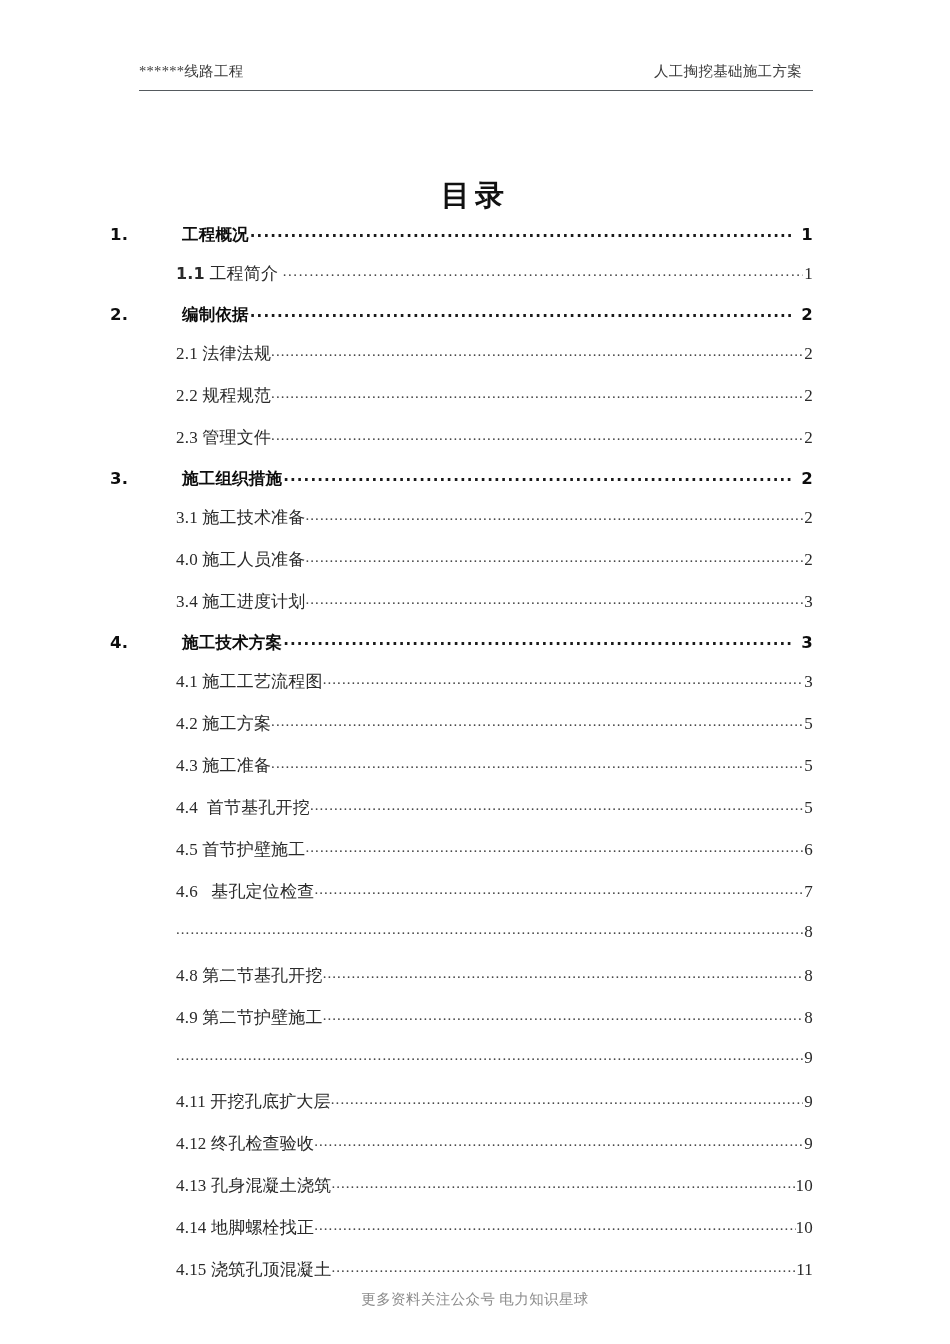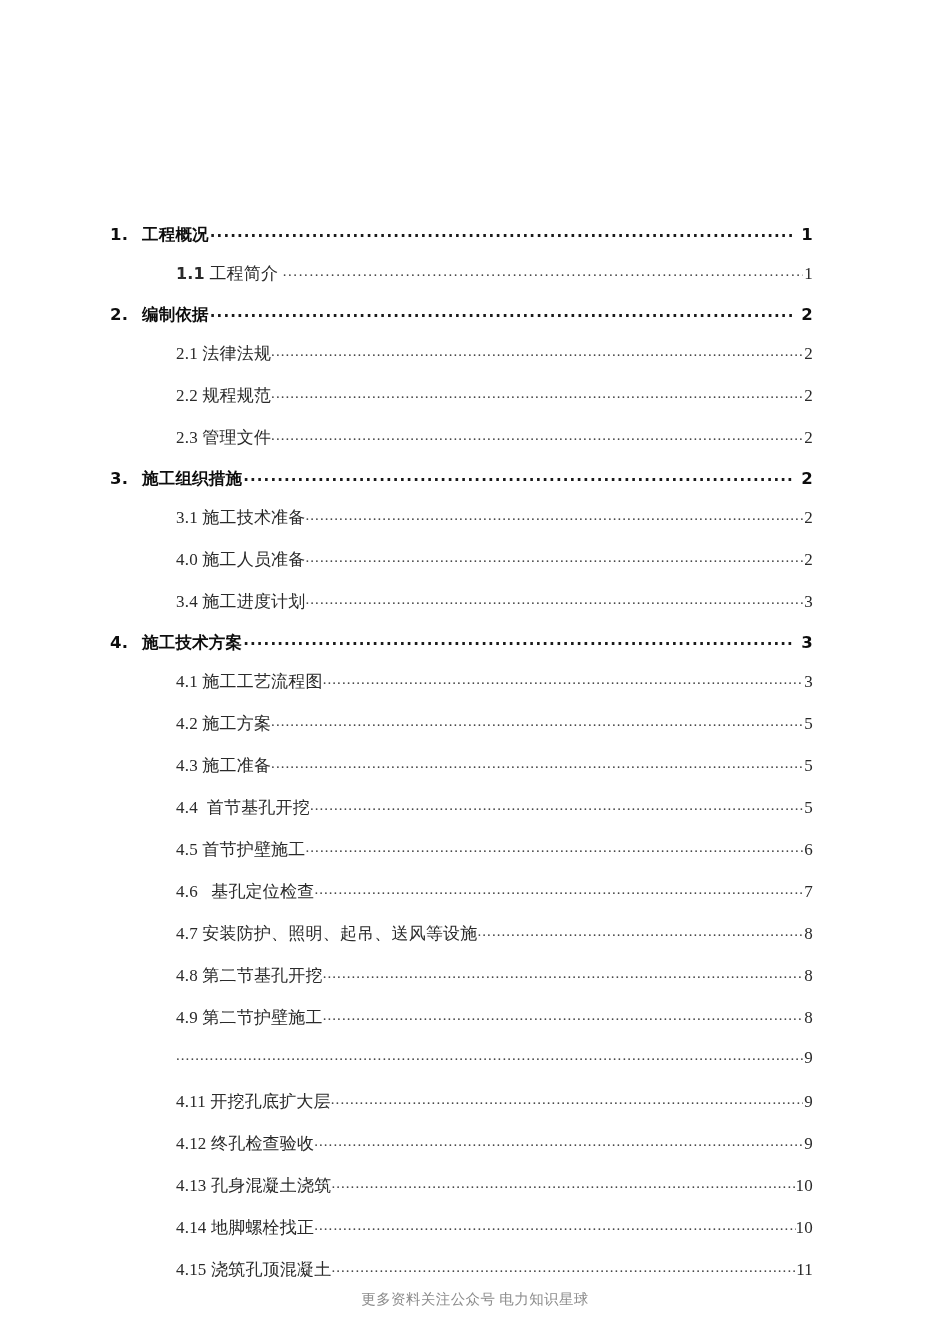--- a/index.html
+++ b/index.html
@@ -85,21 +85,21 @@
     font-weight: bold;
     font-size: 16.5px;
     color: #0d0d0d;
     letter-spacing: 0.2px;
   }
   .lvl1 .num {
     width: 32px;
     flex: 0 0 32px;
     font-family: "DejaVu Sans", "Liberation Sans", sans-serif;
   }
-  .lvl1 .label { padding-right: 1px; }
+  .lvl1 .label { padding-right: 1px; margin-left: 40px; }
   .lvl1 .leader {
     flex: 1 1 auto;
     overflow: hidden;
     margin: 0 0 0 0;
     position: relative;
     top: -3px;
     font-size: 15px;
     letter-spacing: 1.1px;
     color: #1a1a1a;
     font-family: "DejaVu Sans", "Liberation Sans", sans-serif;
@@ -166,21 +166,29 @@
     font-size: 14.5px;
     color: #8c8c8c;
     letter-spacing: 0.4px;
   }
 </style>
 </head>
 <body>
 
 <div class="page">
 
-
+  <div class="doc-header">
+    <div class="doc-header-row">
+      <span class="header-left">******线路工程</span>
+      <span class="header-right">人工掏挖基础施工方案</span>
+    </div>
+    <div class="header-rule"></div>
+  </div>
+
+  <div class="toc-title">目录</div>
 
   <div class="toc">
       <div class="toc-entry lvl1">
         <span class="num">1.</span>
         <span class="label">工程概况</span>
         <span class="leader">....................................................................................................................................................................................................................................................................</span>
         <span class="pageno">1</span>
       </div>
       <div class="toc-entry lvl2 alt">
         <span class="label"><span class="n">1.1</span> 工程简介 </span>
@@ -259,21 +267,20 @@
         <span class="label">4.5 首节护壁施工</span>
         <span class="leader">....................................................................................................................................................................................................................................................................</span>
         <span class="pageno">6</span>
       </div>
       <div class="toc-entry lvl2">
         <span class="label">4.6   基孔定位检查</span>
         <span class="leader">....................................................................................................................................................................................................................................................................</span>
         <span class="pageno">7</span>
       </div>
       <div class="toc-entry lvl2">
-        <span class="label">4.7 安装防护、照明、起吊、送风等设施</span>
         <span class="leader">....................................................................................................................................................................................................................................................................</span>
         <span class="pageno">8</span>
       </div>
       <div class="toc-entry lvl2">
         <span class="label">4.8 第二节基孔开挖</span>
         <span class="leader">....................................................................................................................................................................................................................................................................</span>
         <span class="pageno">8</span>
       </div>
       <div class="toc-entry lvl2">
         <span class="label">4.9 第二节护壁施工</span>

